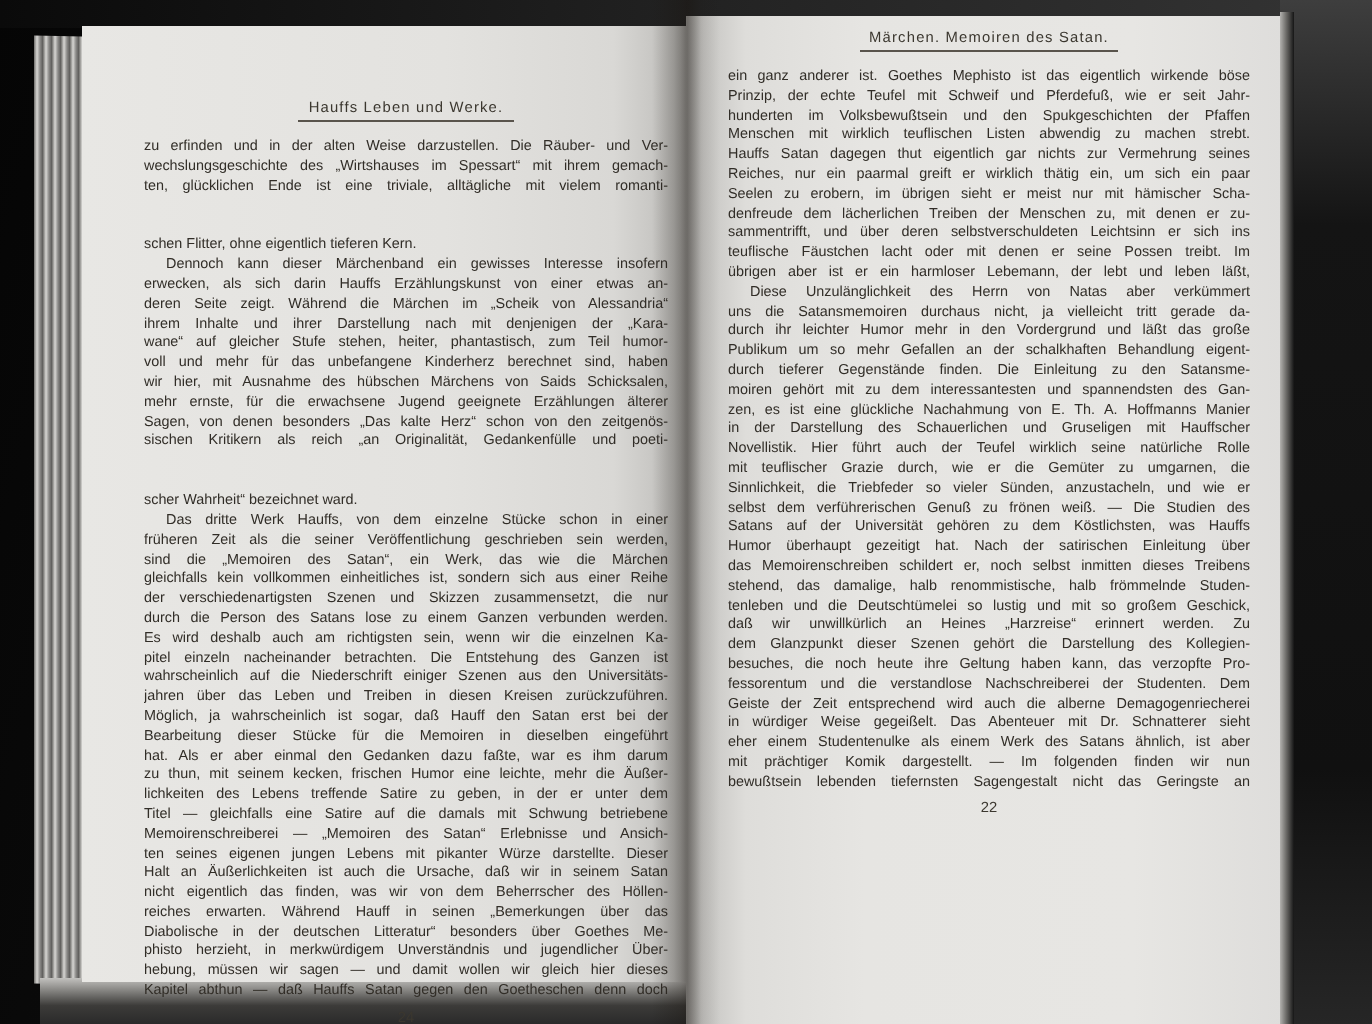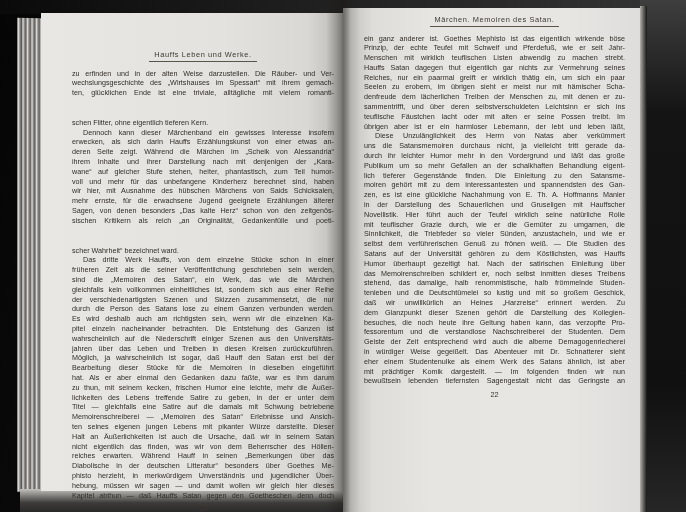--- a/index.html
+++ b/index.html
@@ -110,33 +110,34 @@
     <div class="page-num">24</div>
   </div>
 
   <div class="page page-right">
     <div class="page-header">
       <span class="header-text">Märchen.  Memoiren des Satan.</span>
     </div>
     <div class="body">
         <div class="line">ein ganz anderer ist. Goethes Mephisto ist das eigentlich wirkende böse</div>
         <div class="line">Prinzip, der echte Teufel mit Schweif und Pferdefuß, wie er seit Jahr-</div>
+        <div class="line">hunderten im Volksbewußtsein und den Spukgeschichten der Pfaffen</div>
         <div class="line">Menschen mit wirklich teuflischen Listen abwendig zu machen strebt.</div>
         <div class="line">Hauffs Satan dagegen thut eigentlich gar nichts zur Vermehrung seines</div>
         <div class="line">Reiches, nur ein paarmal greift er wirklich thätig ein, um sich ein paar</div>
         <div class="line">Seelen zu erobern, im übrigen sieht er meist nur mit hämischer Scha-</div>
         <div class="line">denfreude dem lächerlichen Treiben der Menschen zu, mit denen er zu-</div>
         <div class="line">sammentrifft, und über deren selbstverschuldeten Leichtsinn er sich ins</div>
-        <div class="line">teuflische Fäustchen lacht oder mit alten er seine Possen treibt. Im</div>
+        <div class="line">teuflische Fäustchen lacht oder mit denen er seine Possen treibt. Im</div>
         <div class="line">übrigen aber ist er ein harmloser Lebemann, der lebt und leben läßt,</div>
         <div class="line indent">Diese Unzulänglichkeit des Herrn von Natas aber verkümmert</div>
         <div class="line">uns die Satansmemoiren durchaus nicht, ja vielleicht tritt gerade da-</div>
         <div class="line">durch ihr leichter Humor mehr in den Vordergrund und läßt das große</div>
         <div class="line">Publikum um so mehr Gefallen an der schalkhaften Behandlung eigent-</div>
-        <div class="line">lich tieferer Gegenstände finden. Die Einleitung zu den Satansme-</div>
+        <div class="line">durch tieferer Gegenstände finden. Die Einleitung zu den Satansme-</div>
         <div class="line">moiren gehört mit zu dem interessantesten und spannendsten des Gan-</div>
         <div class="line">zen, es ist eine glückliche Nachahmung von E. Th. A. Hoffmanns Manier</div>
         <div class="line">in der Darstellung des Schauerlichen und Gruseligen mit Hauffscher</div>
         <div class="line">Novellistik. Hier führt auch der Teufel wirklich seine natürliche Rolle</div>
         <div class="line">mit teuflischer Grazie durch, wie er die Gemüter zu umgarnen, die</div>
         <div class="line">Sinnlichkeit, die Triebfeder so vieler Sünden, anzustacheln, und wie er</div>
         <div class="line">selbst dem verführerischen Genuß zu frönen weiß. — Die Studien des</div>
         <div class="line">Satans auf der Universität gehören zu dem Köstlichsten, was Hauffs</div>
         <div class="line">Humor überhaupt gezeitigt hat. Nach der satirischen Einleitung über</div>
         <div class="line">das Memoirenschreiben schildert er, noch selbst inmitten dieses Treibens</div>

